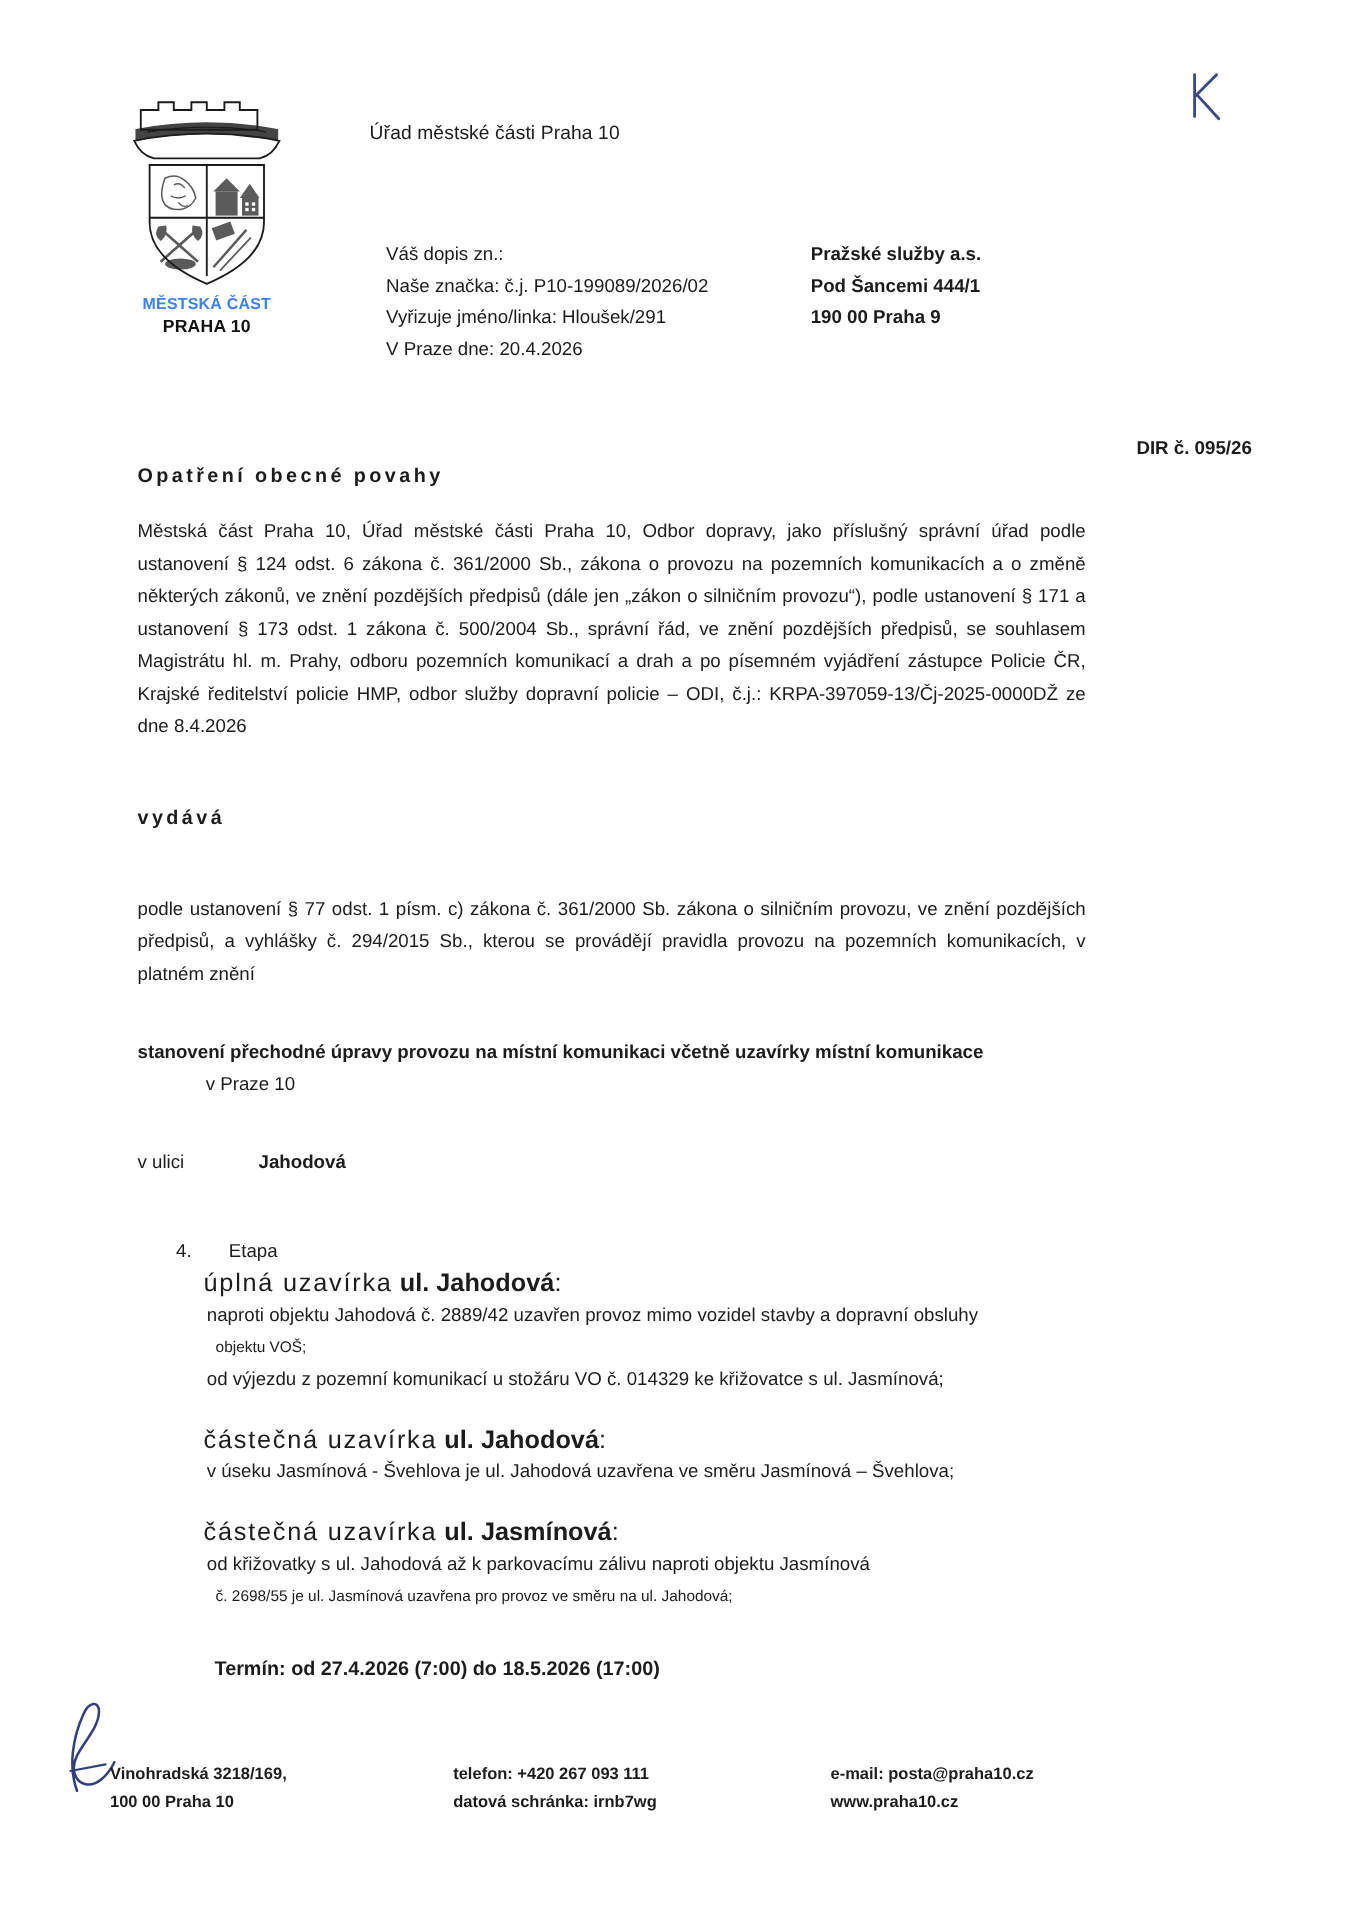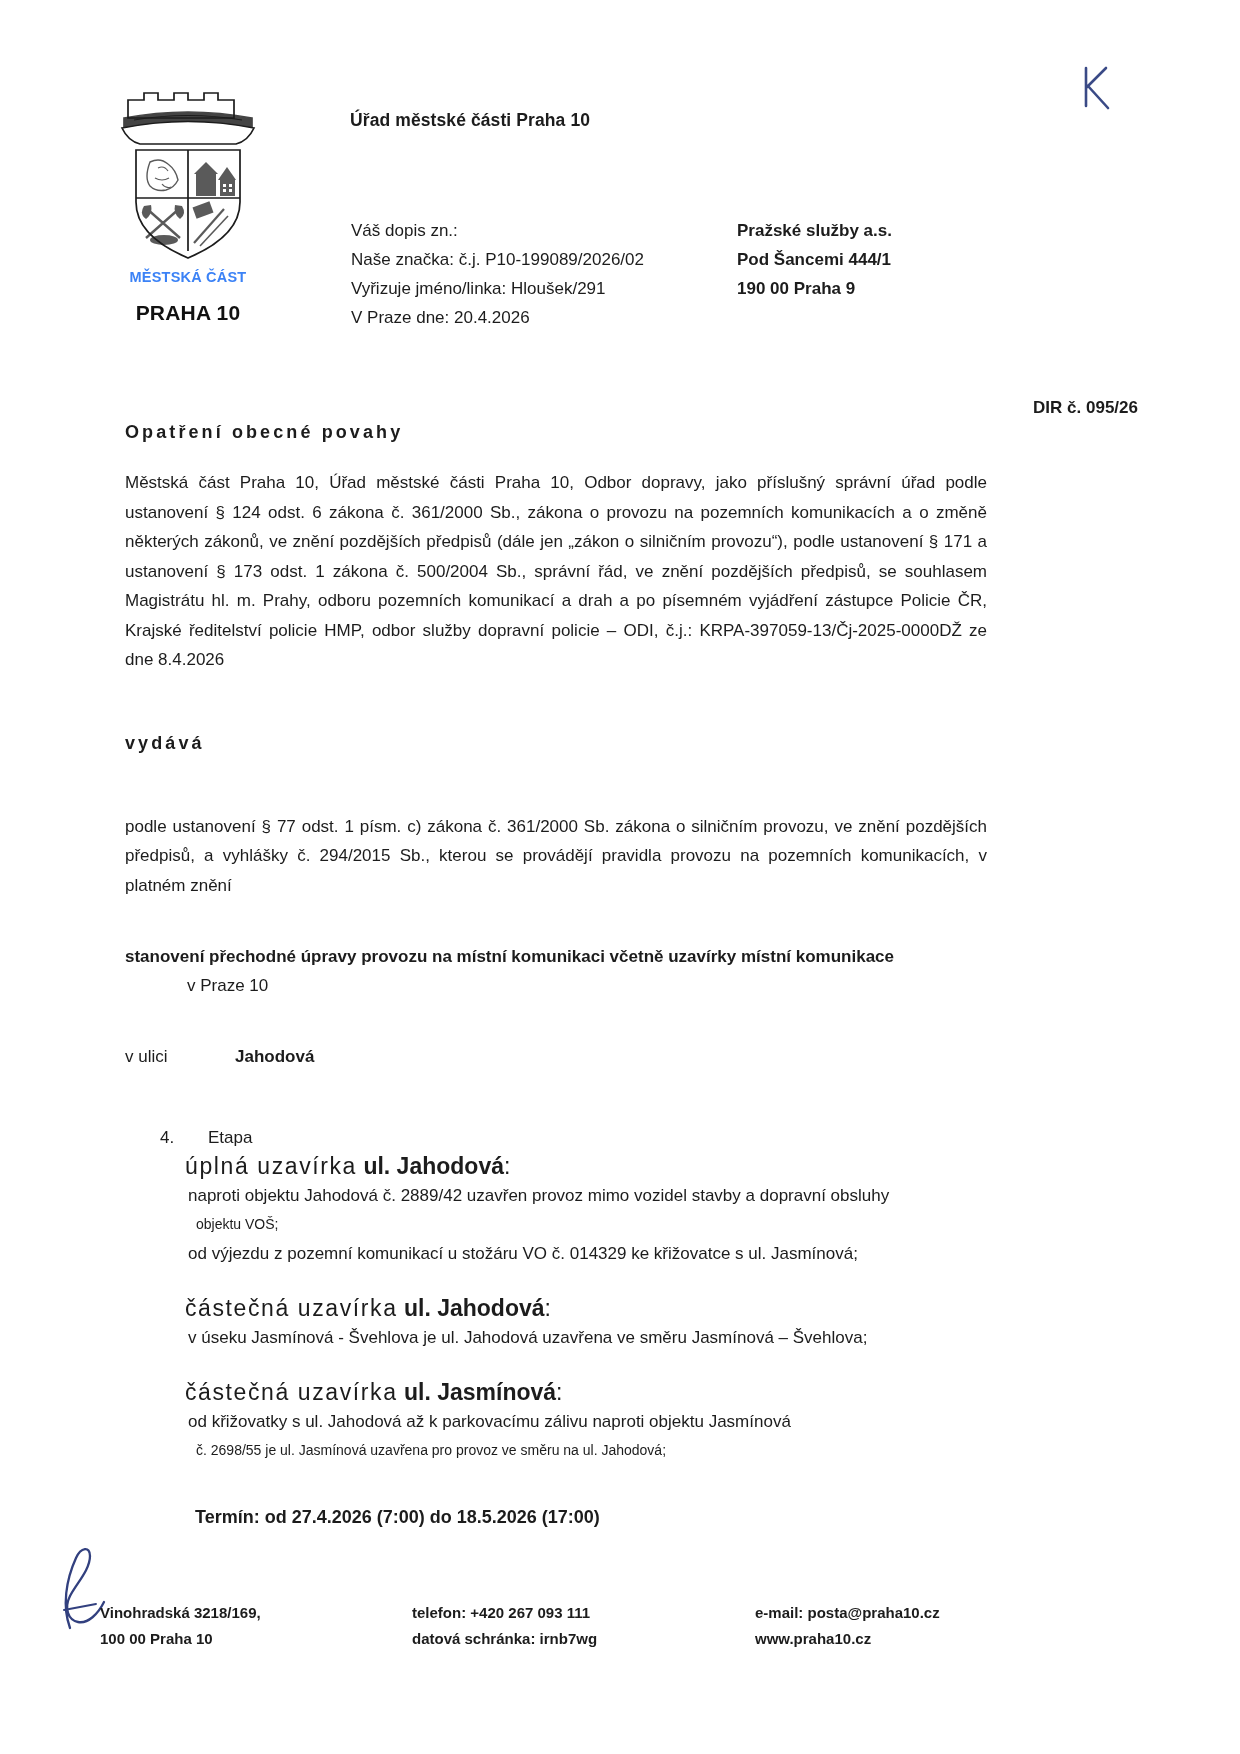--- a/index.html
+++ b/index.html
@@ -32,33 +32,33 @@
   }
   .crest-svg { display: block; margin: 0 auto; }
   .crest-caption-small {
     font-size: 14.5px;
     font-weight: bold;
     letter-spacing: 0.2px;
     margin-top: 6px;
     color: #3b82f6;
   }
   .crest-caption-big {
-    font-size: 21px;
+    font-size: 16px;
     font-weight: bold;
     letter-spacing: 0.2px;
-    margin-top: 16px;
+    margin-top: 4px;
     color: #111;
   }
 
   .office-title {
     position: absolute;
-    left: 350px;
+    left: 336px;
     top: 110px;
     font-size: 17.5px;
-    font-weight: bold;
+    font-weight: normal;
     letter-spacing: 0.1px;
   }
 
   .ref-block {
     position: absolute;
     left: 335px;
     top: 216px;
     font-size: 17px;
     line-height: 29px;
     margin-left: 16px;

